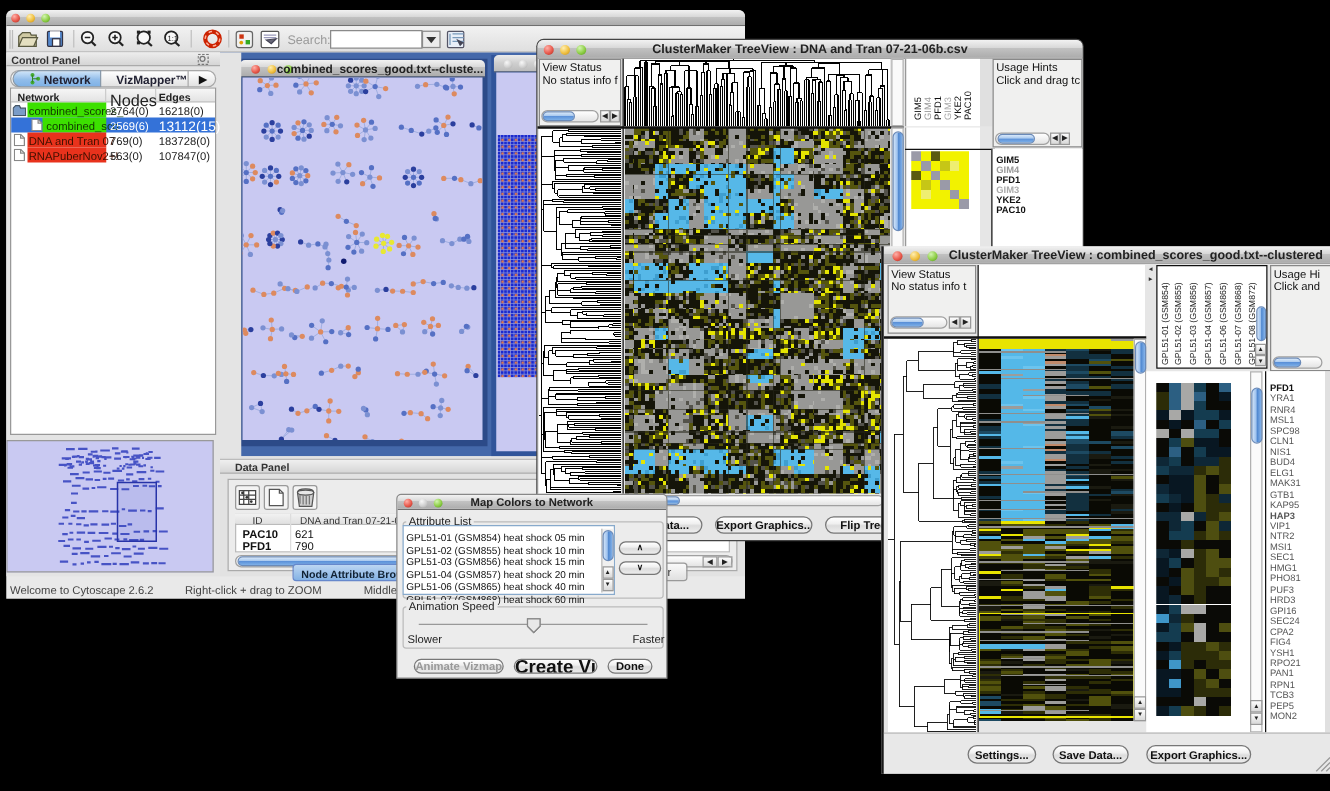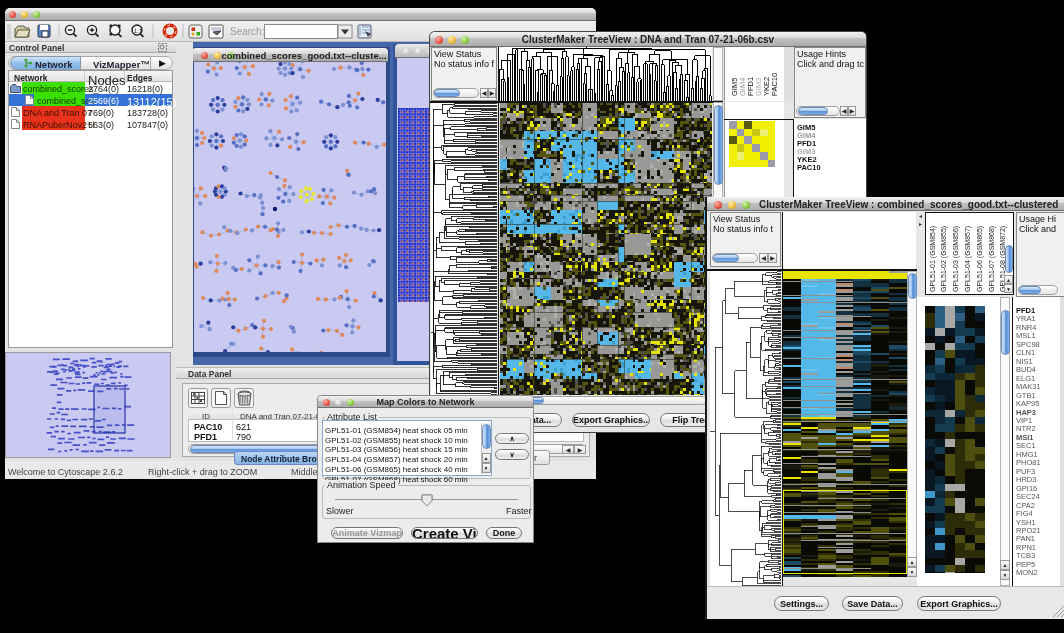--- a/index.html
+++ b/index.html
@@ -769,21 +769,21 @@
     <div class="tx" style="left:309px;top:151.3px;font-size:7.5px;color:#555;font-weight:normal">CLN1</div>
     <div class="tx" style="left:309px;top:159.76px;font-size:7.5px;color:#555;font-weight:normal">NIS1</div>
     <div class="tx" style="left:309px;top:168.22px;font-size:7.5px;color:#555;font-weight:normal">BUD4</div>
     <div class="tx" style="left:309px;top:176.68px;font-size:7.5px;color:#555;font-weight:normal">ELG1</div>
     <div class="tx" style="left:309px;top:185.14000000000001px;font-size:7.5px;color:#555;font-weight:normal">MAK31</div>
     <div class="tx" style="left:309px;top:193.60000000000002px;font-size:7.5px;color:#555;font-weight:normal">GTB1</div>
     <div class="tx" style="left:309px;top:202.06px;font-size:7.5px;color:#555;font-weight:normal">KAP95</div>
     <div class="tx" style="left:309px;top:210.52px;font-size:7.5px;color:#555;font-weight:bold">HAP3</div>
     <div class="tx" style="left:309px;top:218.98000000000002px;font-size:7.5px;color:#555;font-weight:normal">VIP1</div>
     <div class="tx" style="left:309px;top:227.44px;font-size:7.5px;color:#555;font-weight:normal">NTR2</div>
-    <div class="tx" style="left:309px;top:235.9px;font-size:7.5px;color:#555;font-weight:bold">MSI1</div>
+    <div class="tx" style="left:309px;top:235.9px;font-size:7.5px;color:#555;font-weight:normal">MSI1</div>
     <div class="tx" style="left:309px;top:244.36px;font-size:7.5px;color:#555;font-weight:normal">SEC1</div>
     <div class="tx" style="left:309px;top:252.82000000000002px;font-size:7.5px;color:#555;font-weight:normal">HMG1</div>
     <div class="tx" style="left:309px;top:261.28000000000003px;font-size:7.5px;color:#555;font-weight:normal">PHO81</div>
     <div class="tx" style="left:309px;top:269.74px;font-size:7.5px;color:#555;font-weight:normal">PUF3</div>
     <div class="tx" style="left:309px;top:278.20000000000005px;font-size:7.5px;color:#555;font-weight:normal">HRD3</div>
     <div class="tx" style="left:309px;top:286.66px;font-size:7.5px;color:#555;font-weight:normal">GPI16</div>
     <div class="tx" style="left:309px;top:295.12px;font-size:7.5px;color:#555;font-weight:normal">SEC24</div>
     <div class="tx" style="left:309px;top:303.58000000000004px;font-size:7.5px;color:#555;font-weight:normal">CPA2</div>
     <div class="tx" style="left:309px;top:312.04px;font-size:7.5px;color:#555;font-weight:normal">FIG4</div>
     <div class="tx" style="left:309px;top:320.5px;font-size:7.5px;color:#555;font-weight:normal">YSH1</div>

